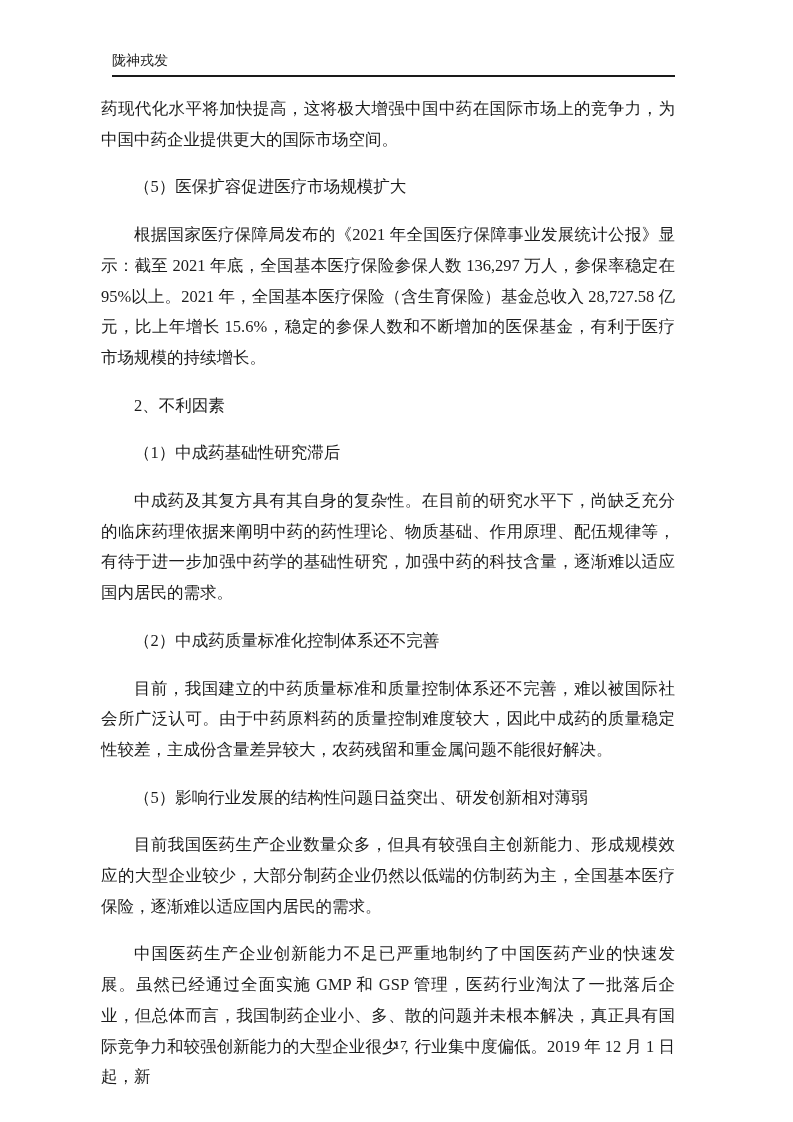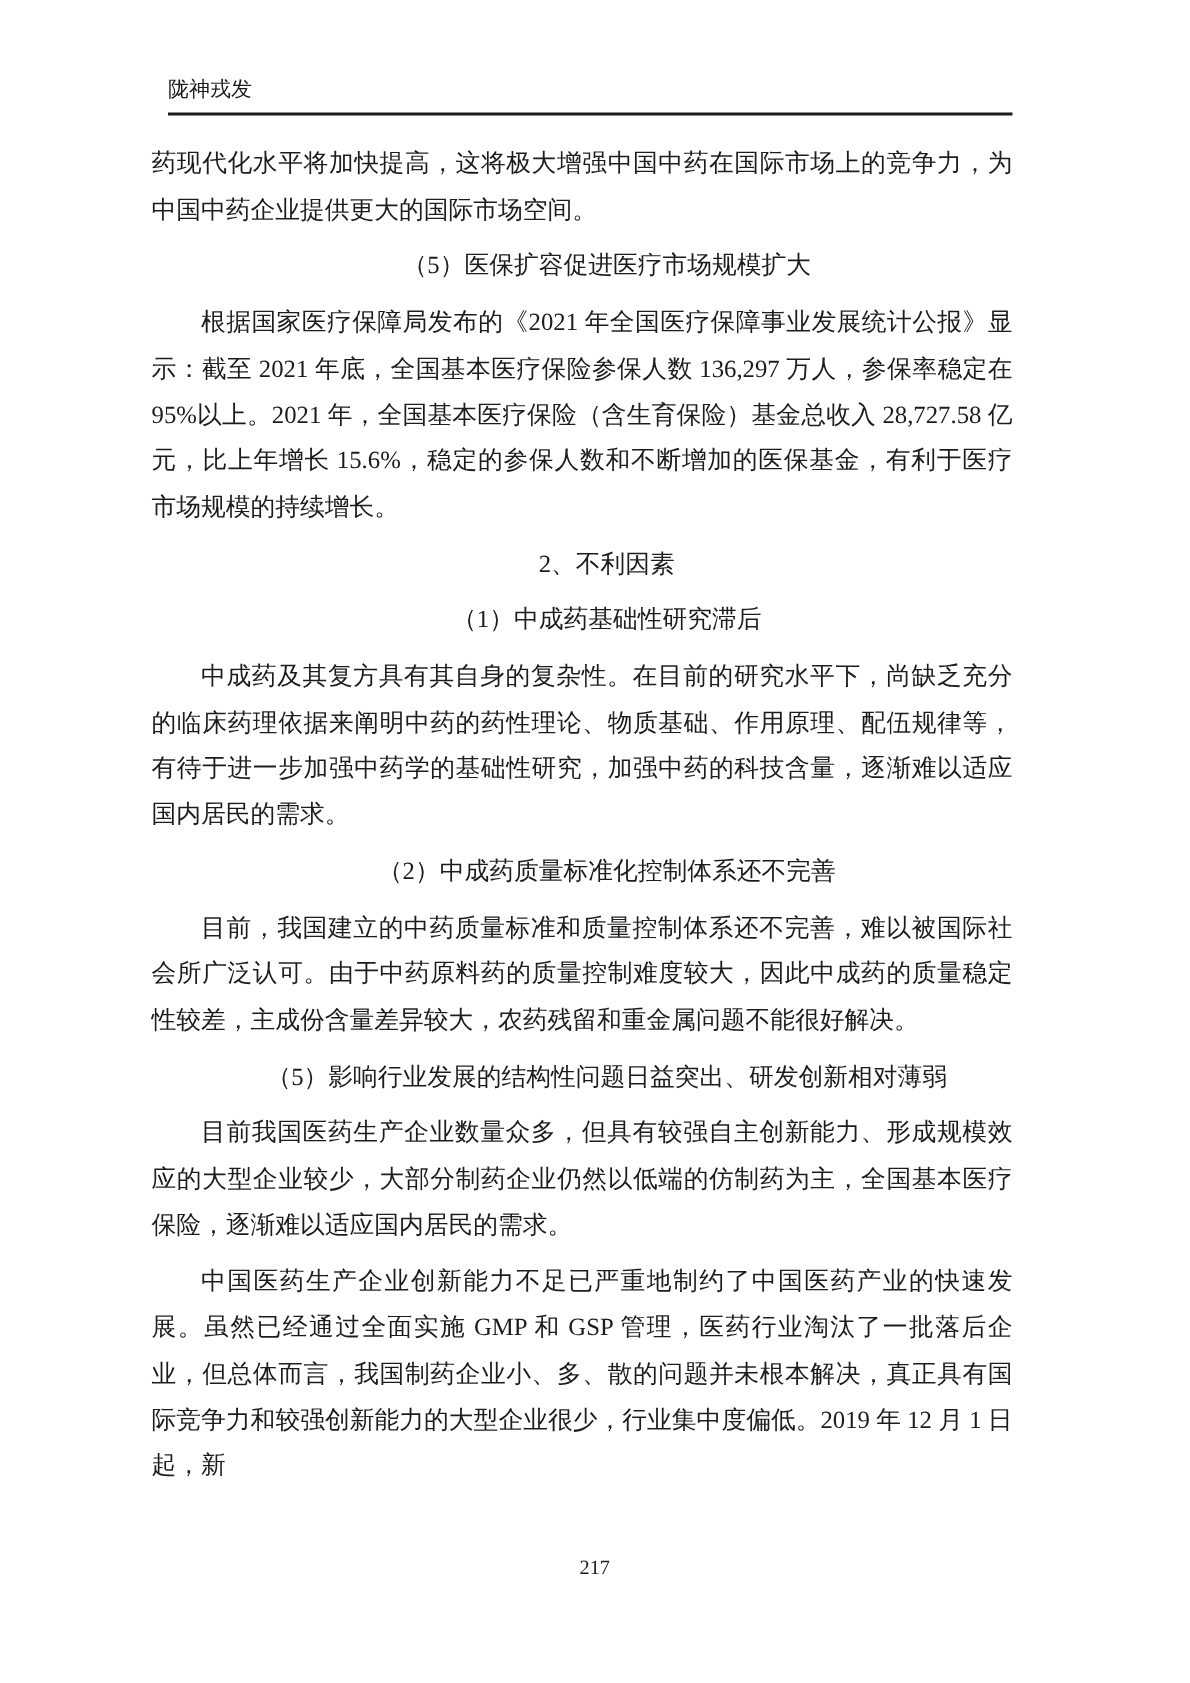--- a/index.html
+++ b/index.html
@@ -33,31 +33,31 @@
   .doc-body {
     position: absolute;
     left: 101px;
     width: 574px;
     top: 94px;
     font-size: 16.5px;
     line-height: 30.7px;
     text-align: justify;
   }
   .doc-body p.block {
-    margin: 7px 0;
+    margin: 17px 0;
     text-indent: 2em;
   }
   .doc-body p.block.no-indent {
     text-indent: 0;
   }
   .doc-body p.block:first-child {
     margin-top: 0;
   }
   .doc-body p.block.heading {
-    text-align: center;
+    text-align: left;
   }
   .page-footer {
     position: absolute;
     left: 0;
     right: 0;
     top: 1036px;
     text-align: center;
     font-size: 13.5px;
     line-height: 18px;
   }

